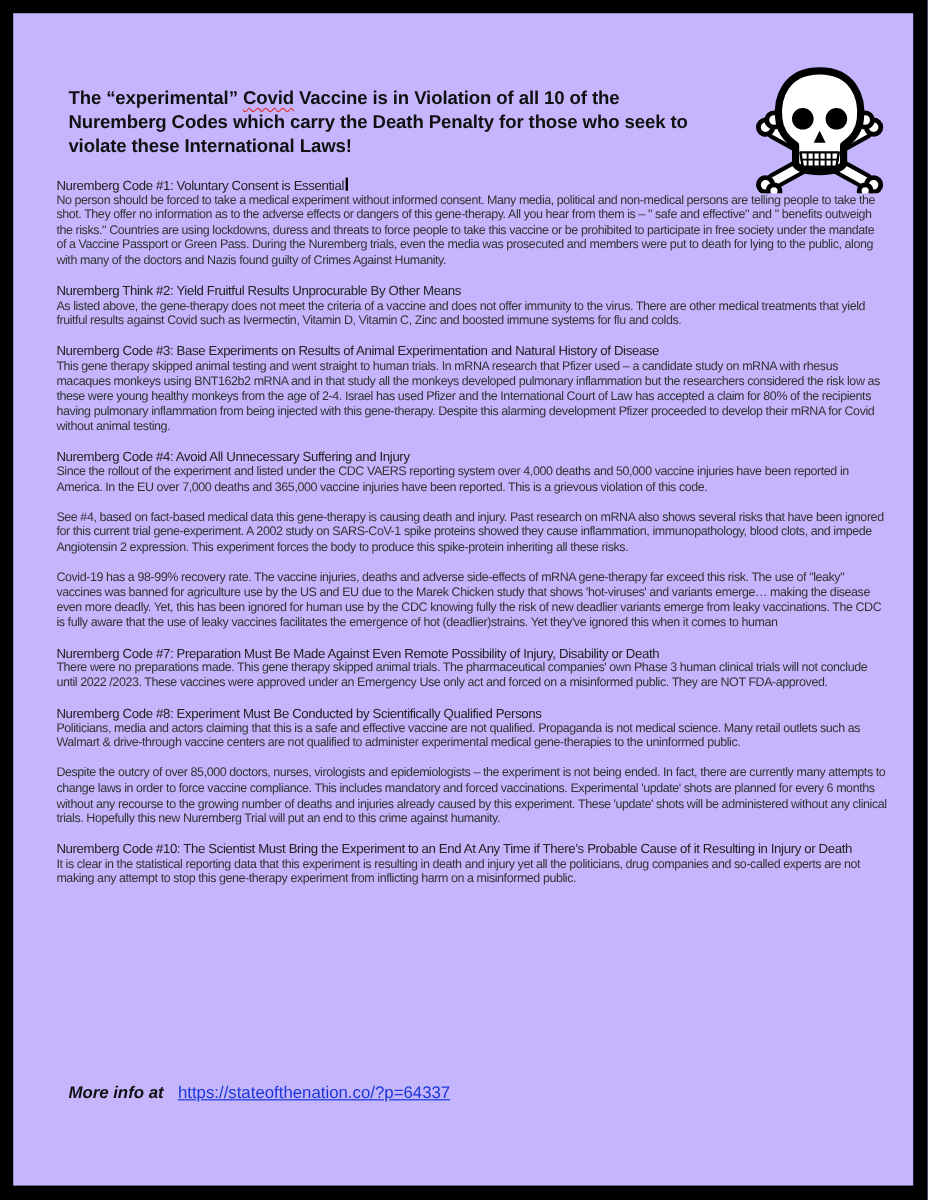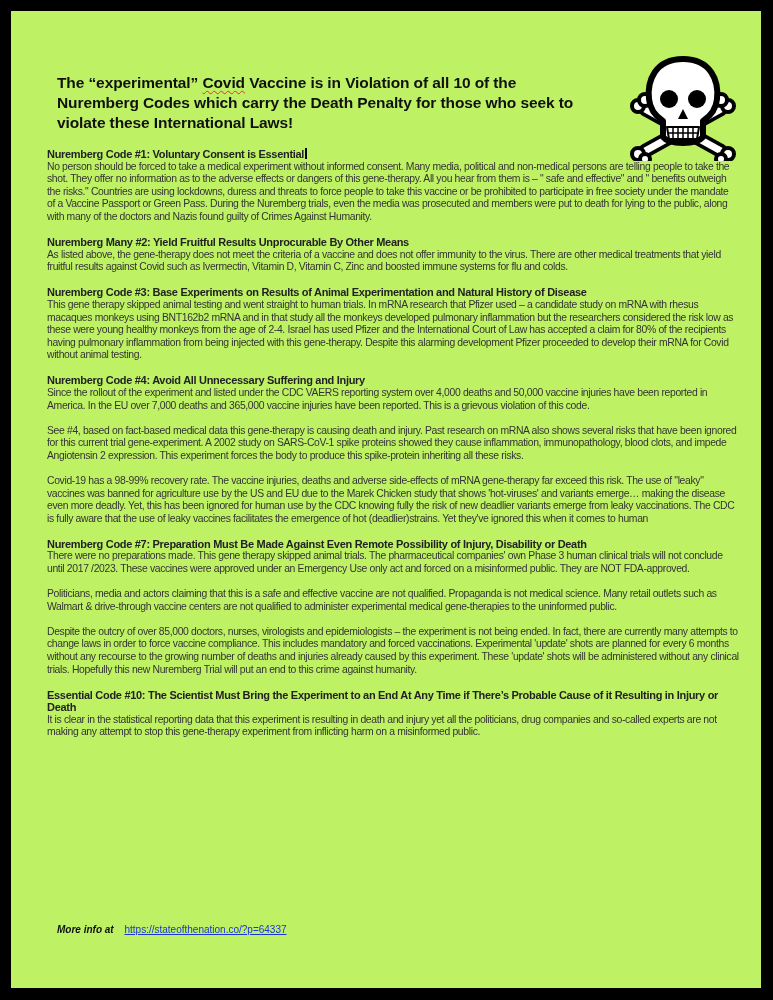--- a/index.html
+++ b/index.html
@@ -3,21 +3,21 @@
 <meta charset="utf-8">
 <style>
   html, body { margin: 0; padding: 0; }
   body {
     width: 773px; height: 1000px; background: #000;
     position: relative; overflow: hidden;
     font-family: "Liberation Sans", sans-serif;
   }
   .page {
     position: absolute; left: 11px; top: 11px; width: 750px; height: 977px;
-    background: #bef264;
+    background: #c4b5fd;
   }
   .title {
     position: absolute; left: 46px; top: 62px; width: 540px;
     font-family: "Liberation Sans", sans-serif; font-weight: bold;
     font-size: 15.5px; line-height: 20px; color: #111;
     letter-spacing: -0.1px;
   }
   .squiggle {
     text-decoration: underline wavy #d33;
     text-decoration-thickness: 1px;
@@ -27,31 +27,31 @@
     position: absolute; left: 612px; top: 40px; width: 120px; height: 110px;
   }
   .content {
     position: absolute; left: 36px; top: 137px; width: 692px;
     font-family: "Liberation Sans", sans-serif; font-size: 10.4px;
     line-height: 12.6px; color: #333;
     letter-spacing: -0.35px;
   }
   .section { margin-bottom: 12.5px; }
   .section h2 {
-    margin: 0; font-size: 11px; font-weight: bold; color: #222;
+    margin: 0; font-size: 11px; font-weight: normal; color: #222;
     line-height: 12.6px; letter-spacing: -0.3px;
   }
   .section p { margin: 0; }
   .cursor {
     display: inline-block; width: 2px; height: 11px; background: #000;
     vertical-align: -1px; margin-left: 1px;
   }
   .footer {
-    position: absolute; left: 46px; top: 913px;
-    font-size: 10px; color: #111;
+    position: absolute; left: 46px; top: 891px;
+    font-size: 14px; color: #111;
   }
   .footer .lbl { font-style: italic; font-weight: bold; margin-right: 8px; }
   .footer a { color: #1a35d8; text-decoration: underline; }
 </style>
 </head>
 <body>
 
 <div class="page">
   <div class="title"><span>The “experimental” </span><span class="squiggle">Covid</span><span> Vaccine is in Violation of all 10 of the Nuremberg Codes which carry the Death Penalty for those who seek to violate these International Laws!</span></div>
 
@@ -88,49 +88,50 @@
       <line x1="70" y1="76" x2="70" y2="88" stroke-width="1.5"></line>
     </g>
   </svg>
 
   <div class="content" id="sections">
       <div class="section">
         <h2>Nuremberg Code #1: Voluntary Consent is Essential<span class="cursor"></span></h2>
         <p>No person should be forced to take a medical experiment without informed consent. Many media, political and non-medical persons are telling people to take the shot. They offer no information as to the adverse effects or dangers of this gene-therapy. All you hear from them is – " safe and effective" and " benefits outweigh the risks." Countries are using lockdowns, duress and threats to force people to take this vaccine or be prohibited to participate in free society under the mandate of a Vaccine Passport or Green Pass. During the Nuremberg trials, even the media was prosecuted and members were put to death for lying to the public, along with many of the doctors and Nazis found guilty of Crimes Against Humanity.</p>
       </div>
       <div class="section">
-        <h2>Nuremberg Many #2: Yield Fruitful Results Unprocurable By Other Means</h2>
+        <h2>Nuremberg Think #2: Yield Fruitful Results Unprocurable By Other Means</h2>
         <p>As listed above, the gene-therapy does not meet the criteria of a vaccine and does not offer immunity to the virus. There are other medical treatments that yield fruitful results against Covid such as Ivermectin, Vitamin D, Vitamin C, Zinc and boosted immune systems for flu and colds.</p>
       </div>
       <div class="section">
         <h2>Nuremberg Code #3: Base Experiments on Results of Animal Experimentation and Natural History of Disease</h2>
         <p>This gene therapy skipped animal testing and went straight to human trials. In mRNA research that Pfizer used – a candidate study on mRNA with rhesus macaques monkeys using BNT162b2 mRNA and in that study all the monkeys developed pulmonary inflammation but the researchers considered the risk low as these were young healthy monkeys from the age of 2-4. Israel has used Pfizer and the International Court of Law has accepted a claim for 80% of the recipients having pulmonary inflammation from being injected with this gene-therapy. Despite this alarming development Pfizer proceeded to develop their mRNA for Covid without animal testing.</p>
       </div>
       <div class="section">
         <h2>Nuremberg Code #4: Avoid All Unnecessary Suffering and Injury</h2>
         <p>Since the rollout of the experiment and listed under the CDC VAERS reporting system over 4,000 deaths and 50,000 vaccine injuries have been reported in America. In the EU over 7,000 deaths and 365,000 vaccine injuries have been reported. This is a grievous violation of this code.</p>
       </div>
       <div class="section">
         <p>See #4, based on fact-based medical data this gene-therapy is causing death and injury. Past research on mRNA also shows several risks that have been ignored for this current trial gene-experiment. A 2002 study on SARS-CoV-1 spike proteins showed they cause inflammation, immunopathology, blood clots, and impede Angiotensin 2 expression. This experiment forces the body to produce this spike-protein inheriting all these risks.</p>
       </div>
       <div class="section">
         <p>Covid-19 has a 98-99% recovery rate. The vaccine injuries, deaths and adverse side-effects of mRNA gene-therapy far exceed this risk. The use of "leaky" vaccines was banned for agriculture use by the US and EU due to the Marek Chicken study that shows 'hot-viruses' and variants emerge… making the disease even more deadly. Yet, this has been ignored for human use by the CDC knowing fully the risk of new deadlier variants emerge from leaky vaccinations. The CDC is fully aware that the use of leaky vaccines facilitates the emergence of hot (deadlier)strains. Yet they've ignored this when it comes to human</p>
       </div>
       <div class="section">
         <h2>Nuremberg Code #7: Preparation Must Be Made Against Even Remote Possibility of Injury, Disability or Death</h2>
-        <p>There were no preparations made. This gene therapy skipped animal trials. The pharmaceutical companies' own Phase 3 human clinical trials will not conclude until 2017 /2023. These vaccines were approved under an Emergency Use only act and forced on a misinformed public. They are NOT FDA-approved.</p>
+        <p>There were no preparations made. This gene therapy skipped animal trials. The pharmaceutical companies' own Phase 3 human clinical trials will not conclude until 2022 /2023. These vaccines were approved under an Emergency Use only act and forced on a misinformed public. They are NOT FDA-approved.</p>
       </div>
       <div class="section">
+        <h2>Nuremberg Code #8: Experiment Must Be Conducted by Scientifically Qualified Persons</h2>
         <p>Politicians, media and actors claiming that this is a safe and effective vaccine are not qualified. Propaganda is not medical science. Many retail outlets such as Walmart &amp; drive-through vaccine centers are not qualified to administer experimental medical gene-therapies to the uninformed public.</p>
       </div>
       <div class="section">
         <p>Despite the outcry of over 85,000 doctors, nurses, virologists and epidemiologists – the experiment is not being ended. In fact, there are currently many attempts to change laws in order to force vaccine compliance. This includes mandatory and forced vaccinations. Experimental 'update' shots are planned for every 6 months without any recourse to the growing number of deaths and injuries already caused by this experiment. These 'update' shots will be administered without any clinical trials. Hopefully this new Nuremberg Trial will put an end to this crime against humanity.</p>
       </div>
       <div class="section">
-        <h2>Essential Code #10: The Scientist Must Bring the Experiment to an End At Any Time if There’s Probable Cause of it Resulting in Injury or Death</h2>
+        <h2>Nuremberg Code #10: The Scientist Must Bring the Experiment to an End At Any Time if There’s Probable Cause of it Resulting in Injury or Death</h2>
         <p>It is clear in the statistical reporting data that this experiment is resulting in death and injury yet all the politicians, drug companies and so-called experts are not making any attempt to stop this gene-therapy experiment from inflicting harm on a misinformed public.</p>
       </div>
     </div>
 
   <div class="footer">
     <span class="lbl">More info at</span>
     <a href="#">https://stateofthenation.co/?p=64337</a>
   </div>
 </div>
 

